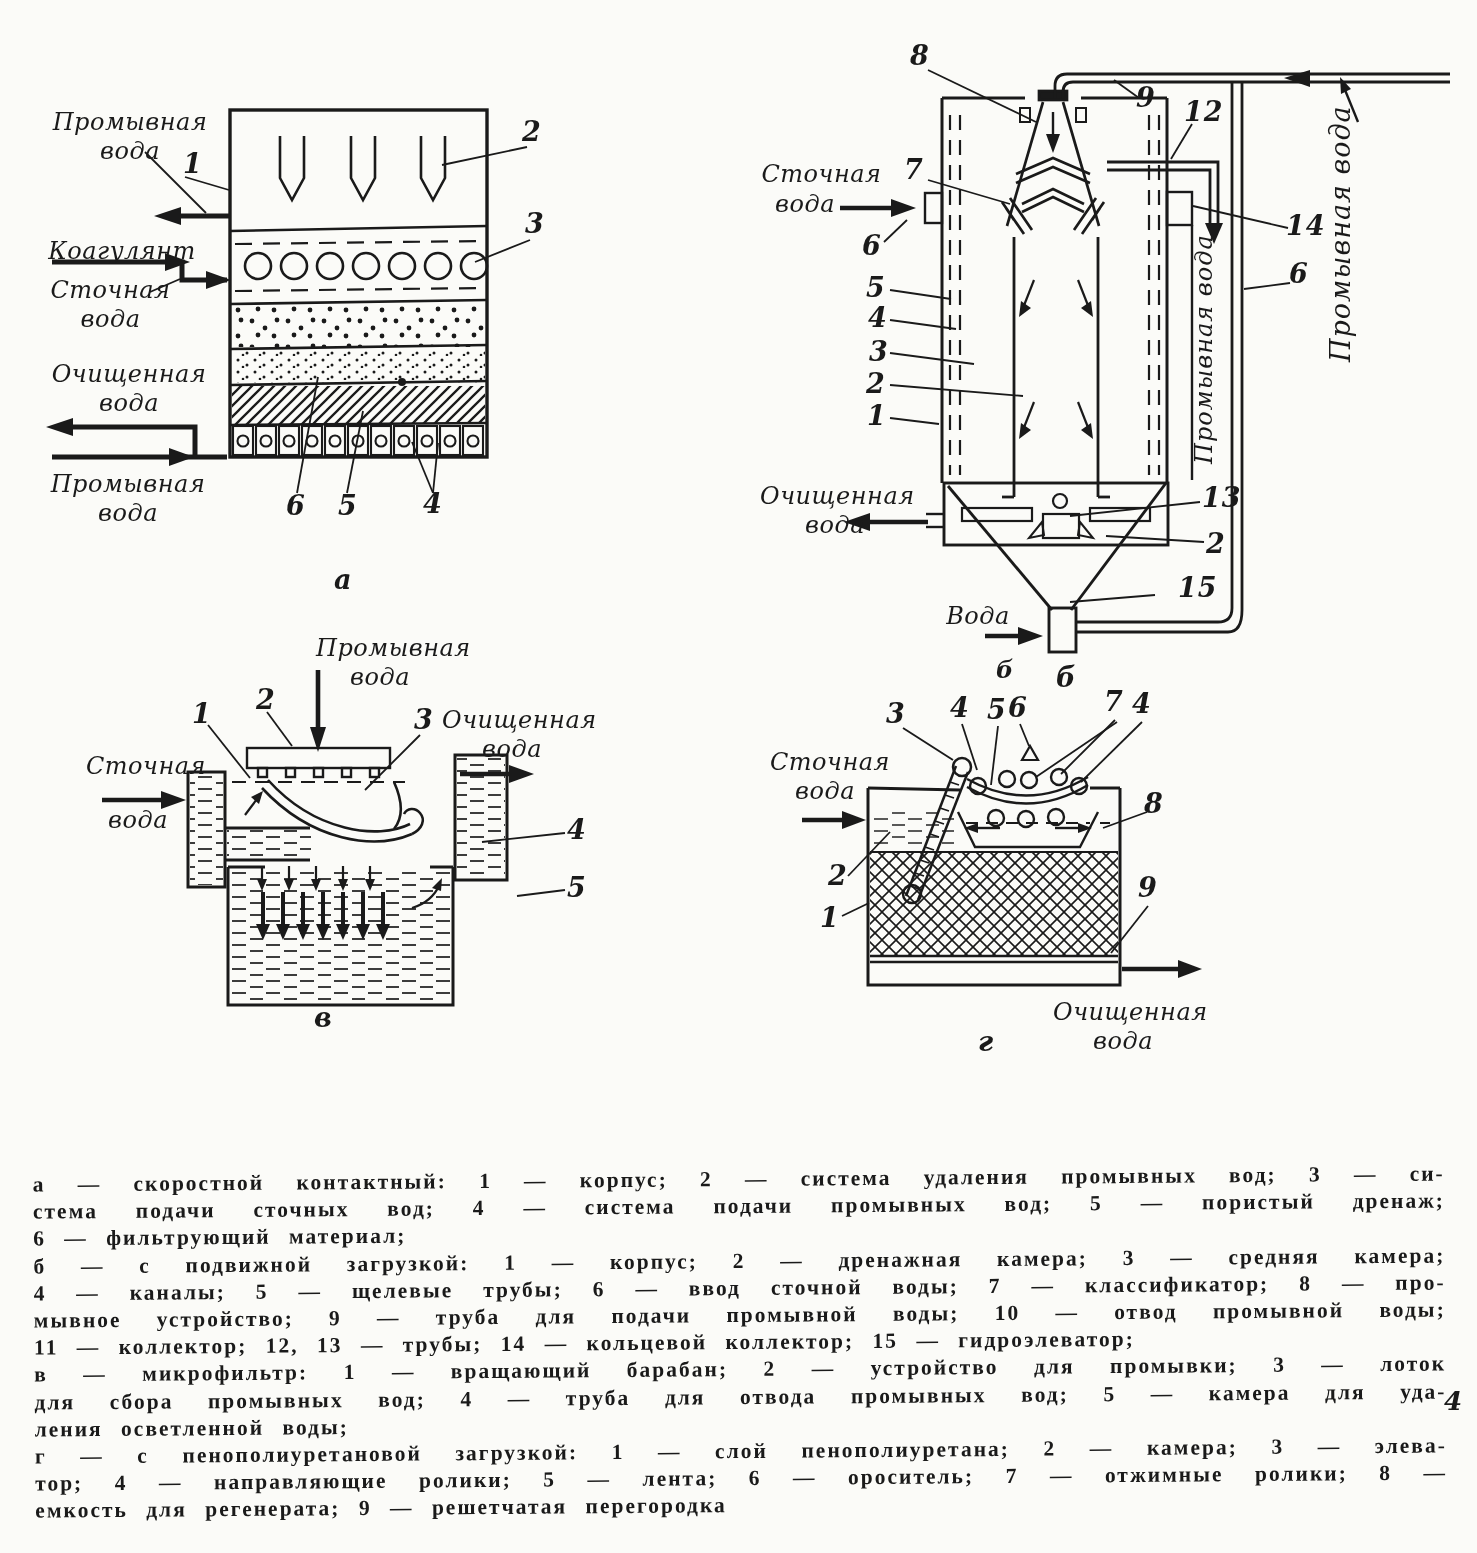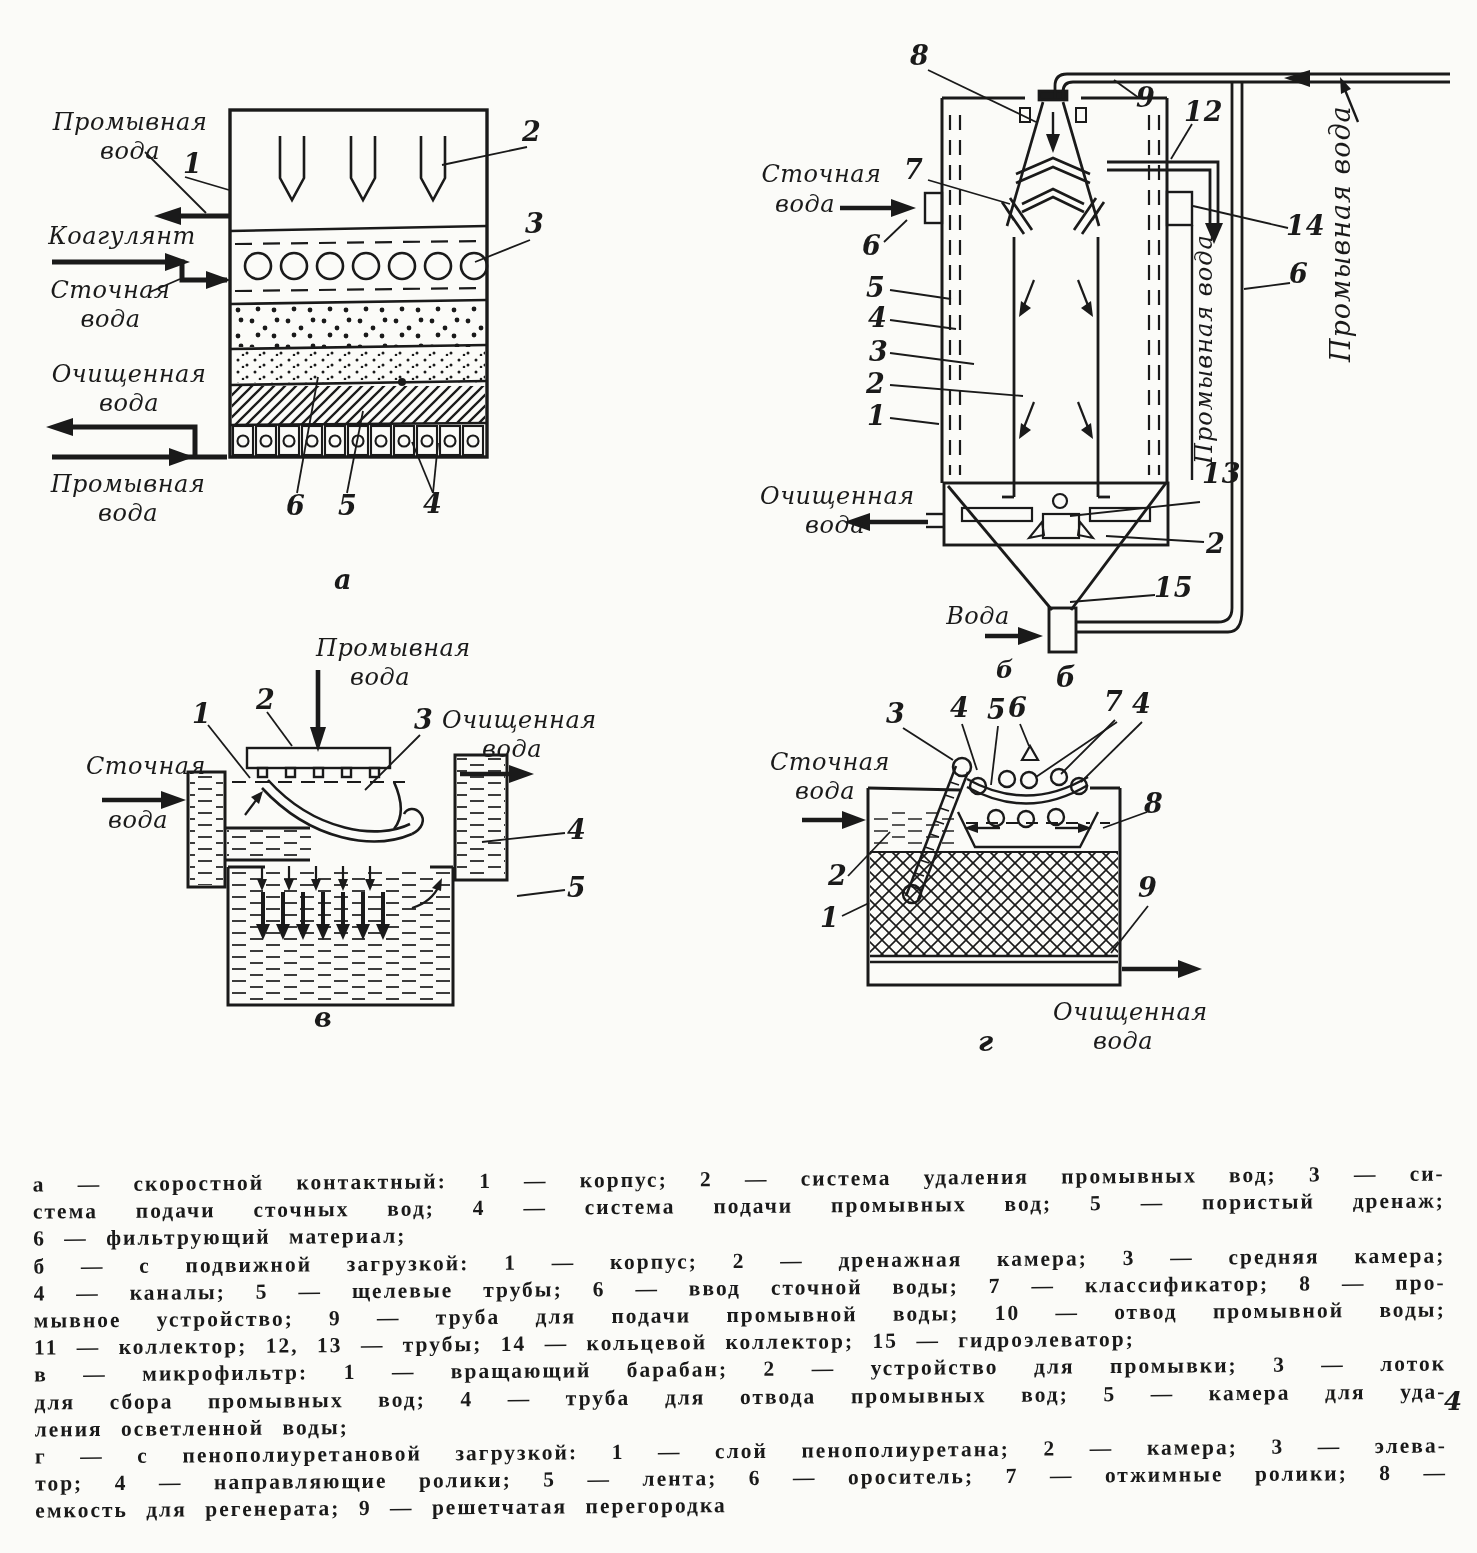--- a/index.html
+++ b/index.html
@@ -116,21 +116,21 @@
         <path d="M317,413 L333,331"></path>
         <path d="M403,413 L382,362"></path>
         <path d="M403,413 L408,363"></path>
       </g>
       <circle cx="372" cy="302" r="4" fill="currentColor"></circle>
     </svg>
     <div class="lbl" style="left:16px; top:28px; width:168px">Промывная
 вода</div>
     <span class="num" style="left:153px; top:70px">1</span>
     <span class="num" style="left:492px; top:38px">2</span>
-    <div class="lbl" style="left:16px; top:142px; width:152px">Коагулянт</div>
+    <div class="lbl" style="left:16px; top:157px; width:152px">Коагулянт</div>
     <span class="num" style="left:495px; top:130px">3</span>
     <div class="lbl" style="left:8px; top:196px; width:145px">Сточная
 вода</div>
     <div class="lbl" style="left:14px; top:280px; width:170px">Очищенная
 вода</div>
     <div class="lbl" style="left:12px; top:390px; width:172px">Промывная
 вода</div>
     <span class="num" style="left:256px; top:412px">6</span>
     <span class="num" style="left:308px; top:412px">5</span>
     <span class="num" style="left:393px; top:410px">4</span>
@@ -267,23 +267,23 @@
     <span class="num" style="left:128px; top:274px">4</span>
     <span class="num" style="left:129px; top:308px">3</span>
     <span class="num" style="left:126px; top:340px">2</span>
     <span class="num" style="left:127px; top:372px">1</span>
     <span class="num" style="left:546px; top:182px">14</span>
     <span class="num" style="left:549px; top:230px">6</span>
     <div class="vlbl" style="left:451px; top:434px">Промывная вода</div>
     <div class="vlbl" style="left:586px; top:332px; font-size:27px">Промывная вода</div>
     <div class="lbl" style="left:20px; top:452px; width:150px">Очищенная
 вода</div>
-    <span class="num" style="left:462px; top:430px">13</span>
+    <span class="num" style="left:462px; top:454px">13</span>
     <span class="num" style="left:466px; top:500px">2</span>
-    <span class="num" style="left:414px; top:544px">15</span>
+    <span class="num" style="left:438px; top:544px">15</span>
     <div class="lbl" style="left:198px; top:572px; width:80px">Вода</div>
     <span class="sub" style="left:316px; top:634px">б</span>
   </section>
 
   <section class="panel" style="left:60px; top:630px; width:740px; height:440px">
     <svg width="740" height="440" viewBox="0 0 740 440">
       <defs>
         <pattern id="pv-water" width="34" height="12" patternUnits="userSpaceOnUse">
           <line x1="2" y1="3" x2="16" y2="3" stroke="#1a1a1a" stroke-width="1.7"></line>
           <line x1="20" y1="9" x2="33" y2="9" stroke="#1a1a1a" stroke-width="1.7"></line>

